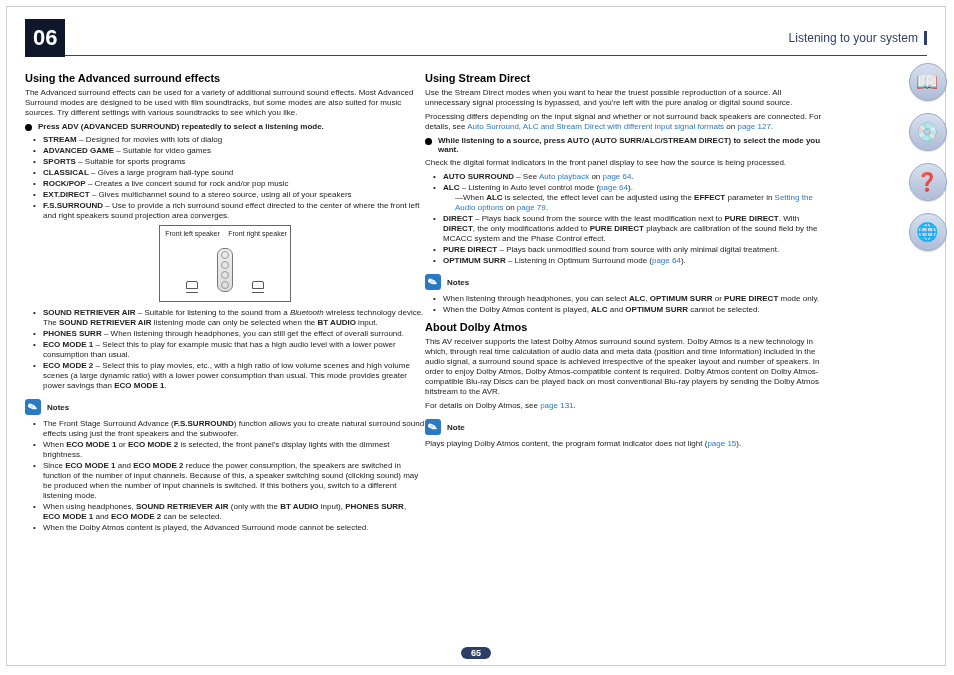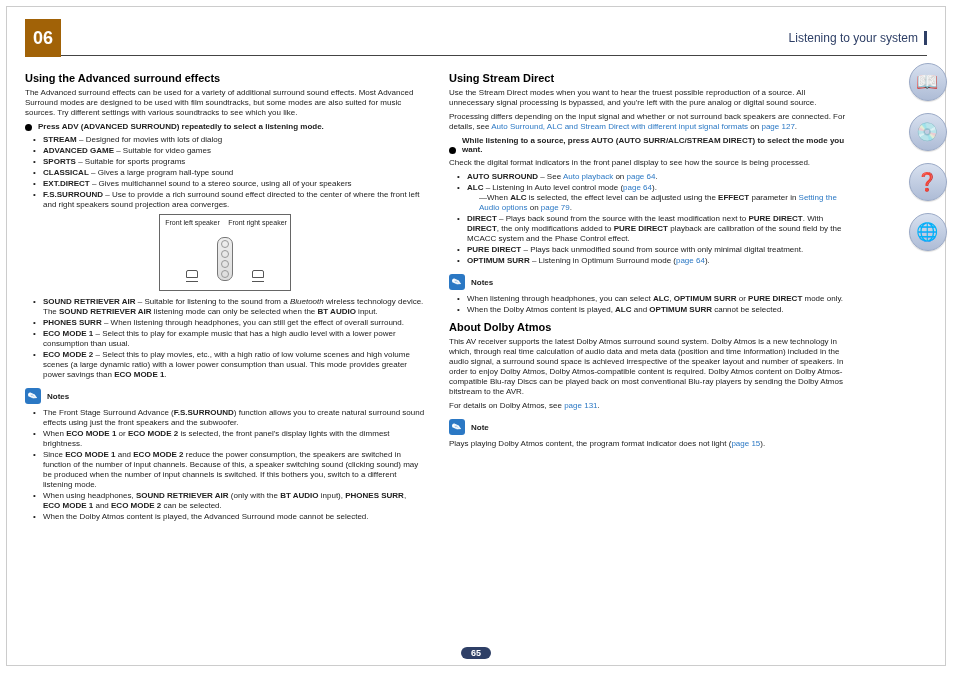--- a/index.html
+++ b/index.html
@@ -22,54 +22,53 @@
   }
   .header-row {
     display:flex;
     align-items:center;
     border-bottom:1px solid #444;
     padding-bottom:0;
     margin-bottom:10px;
     height:34px;
   }
   .chapter-badge {
-    background:#a16207;
+    background:#0f172a;
     color:#fff;
     font-weight:bold;
-    font-size:18px;
+    font-size:22px;
     padding:4px 8px;
     line-height:1;
     height:30px;
     display:flex; align-items:center;
   }
   .header-spacer { flex:1; }
   .header-title {
     font-weight:normal;
     font-size:12px;
     color:#2e3f66;
     border-right:3px solid #2e3f66;
     padding-right:6px;
   }
   .columns {
     display:flex;
-    gap:24px;
   }
   .col { width:400px; }
   h2.section {
     font-size:11px;
     font-weight:bold;
     margin:6px 0 4px 0;
     color:#000;
   }
   p { margin:2px 0 4px 0; line-height:1.25; }
   ul { margin:2px 0 4px 0; padding-left:12px; }
   ul li { margin:1px 0; line-height:1.25; list-style:none; position:relative; padding-left:6px;}
   ul li::before { content:"•"; position:absolute; left:-4px; }
   .bullet-lead {
-    display:flex; align-items:flex-end; gap:6px; margin:4px 0;
+    display:flex; align-items:flex-start; gap:6px; margin:4px 0;
   }
   .bullet-solid {
     width:7px; height:7px; border-radius:50%; background:#000; flex-shrink:0; margin-top:2px;
   }
   .note-box {
     display:flex; align-items:center; gap:6px; margin:8px 0 4px 0;
   }
   .note-icon {
     width:16px; height:16px; background:#2b78c4; border-radius:3px;
     display:flex; align-items:center; justify-content:center;
@@ -150,20 +149,21 @@
       <div class="bullet-lead">
         <div class="bullet-solid"></div>
         <div class="bold">Press ADV (ADVANCED SURROUND) repeatedly to select a listening mode.</div>
       </div>
 
       <ul>
         <li><span class="bold">STREAM</span><span> – Designed for movies with lots of dialog</span></li>
         <li><span class="bold">ADVANCED GAME</span><span> – Suitable for video games</span></li>
         <li><span class="bold">SPORTS</span><span> – Suitable for sports programs</span></li>
         <li><span class="bold">CLASSICAL</span><span> – Gives a large program hall-type sound</span></li>
+        <li><span class="bold">ROCK/POP</span><span> – Creates a live concert sound for rock and/or pop music</span></li>
         <li><span class="bold">EXT.DIRECT</span><span> – Gives multichannel sound to a stereo source, using all of your speakers</span></li>
         <li><span class="bold">F.S.SURROUND</span><span> – Use to provide a rich surround sound effect directed to the center of where the front left and right speakers sound projection area converges.</span></li>
       </ul>
 
       <div class="speaker-fig">
         <div class="lbl left">Front left speaker</div>
         <div class="lbl right">Front right speaker</div>
         <div class="remote">
           <div class="btn"></div>
             <div class="btn"></div>

